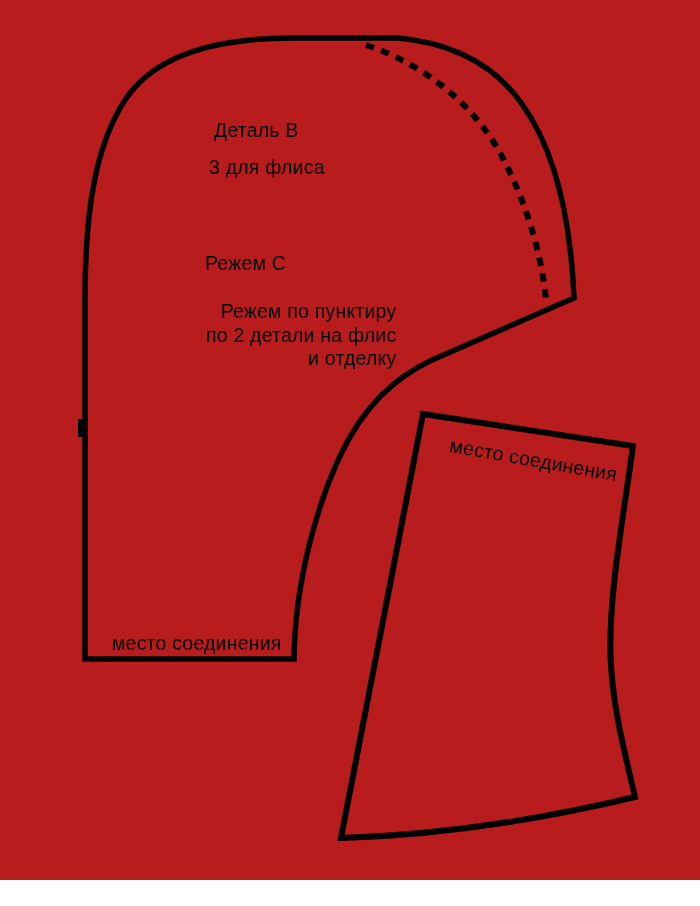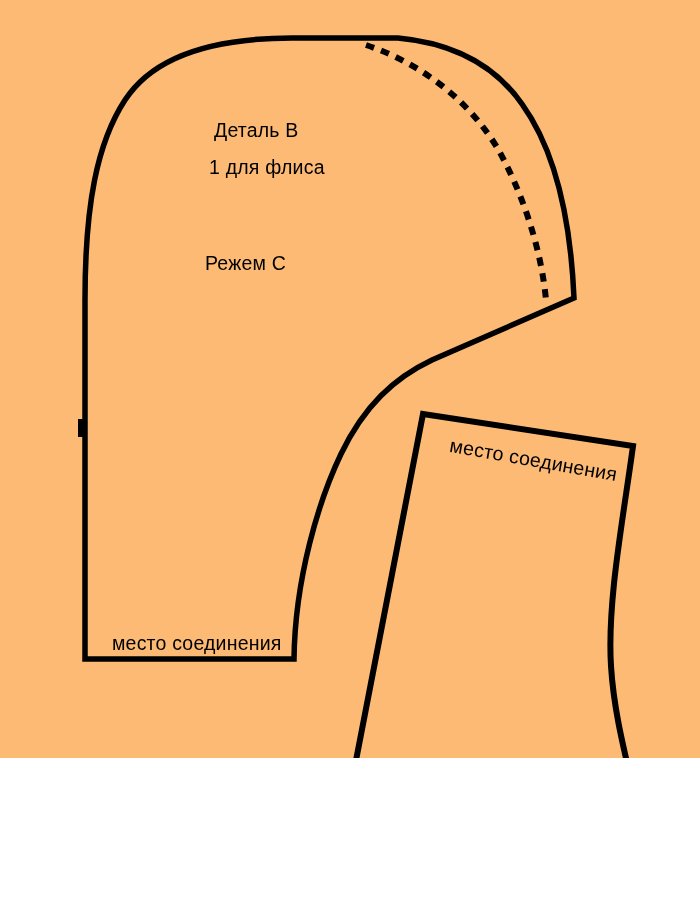--- a/index.html
+++ b/index.html
@@ -3,22 +3,22 @@
 <meta charset="utf-8">
 <style>
   html, body {
     margin: 0;
     padding: 0;
     background: #ffffff;
   }
   .canvas {
     position: relative;
     width: 700px;
-    height: 758px;
-    background: #fdba74;
+    height: 880px;
+    background: #b91c1c;
     overflow: hidden;
     font-family: "Liberation Sans", sans-serif;
     color: #000000;
     text-align: right;
   }
   .canvas svg {
     position: absolute;
     left: 0;
     top: 0;
   }
@@ -65,23 +65,28 @@
              L 633 446
              C 623 520, 607 602, 611 666
              C 614 714, 626 757, 635 797
              Q 480 834, 341 838
              Z" fill="none" stroke="#000000" stroke-width="6" stroke-linejoin="miter"></path>
   </svg>
 
   <div class="label" style="left:214px; top:119px;">Деталь B</div>
 
   <div class="label" style="left:209px; top:156px;">
-    <div>1 для флиса</div>
+    <div>3 для флиса</div>
   </div>
 
   <div class="label" style="left:205px; top:252px;">Режем C</div>
 
+  <div class="label" style="left:206px; top:300px;">
+    <div>Режем по пунктиру</div>
+    <div>по 2 детали на флис</div>
+    <div>и отделку</div>
+  </div>
 
   <div class="label" style="left:112px; top:632px;">место соединения</div>
 
   <div class="label label-rotated" style="left:452px; top:434px;">место соединения</div>
 
 </div>
 
 </body></html>

